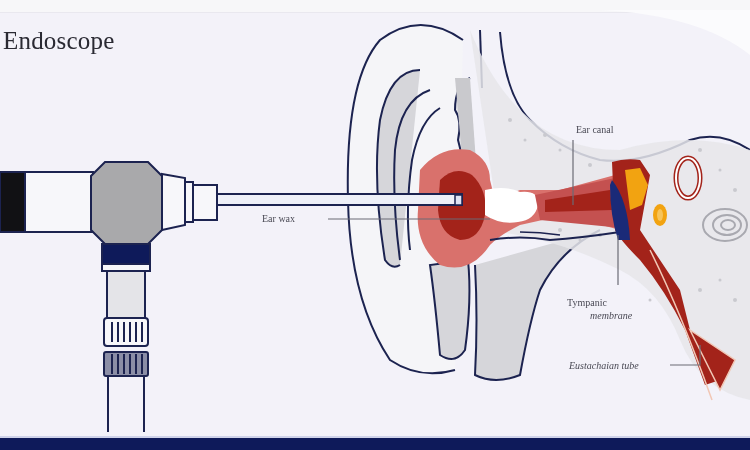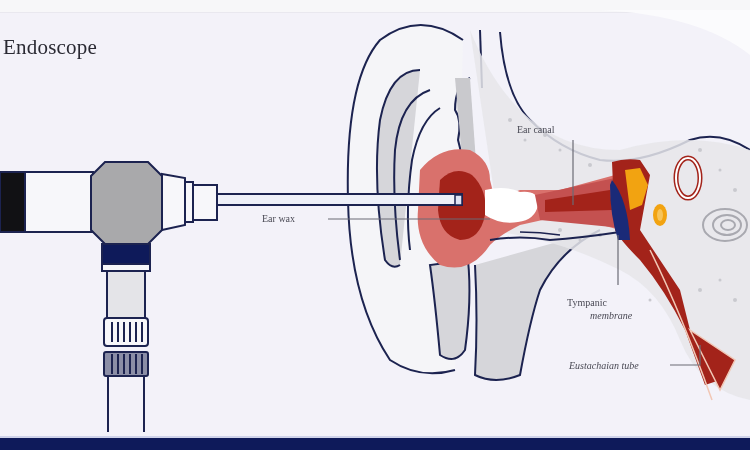--- a/index.html
+++ b/index.html
@@ -1,19 +1,19 @@
 <!DOCTYPE html>
 <html><head>
   <meta charset="utf-8">
   <style>
     html, body { margin: 0; padding: 0; }
     body { width: 750px; height: 450px; overflow: hidden; background: #f3f2f9; position: relative; font-family: "Liberation Serif", serif; }
     .topstrip { position: absolute; left: 0; top: 0; width: 750px; height: 12px; background: #f7f7f9; border-bottom: 1px solid #e9e8ef; }
     .canvas { position: absolute; left: 0; top: 0; width: 750px; height: 450px; }
-    .title { position: absolute; left: 3px; top: 27px; font-size: 21px; color: #2a2a33; letter-spacing: 0.2px; margin-top: 8px; }
+    .title { position: absolute; left: 3px; top: 27px; font-size: 25px; color: #2a2a33; letter-spacing: 0.2px; }
     .label { position: absolute; font-size: 10px; color: #4a4a55; line-height: 11px; }
     .footer { position: absolute; left: 0; top: 436px; width: 750px; height: 14px; background: #0e1a5a; border-top: 2px solid #cfd3ea; }
   </style>
 </head>
 <body>
 
 <div class="topstrip"></div>
 
 <svg class="canvas" viewBox="0 0 750 450" xmlns="http://www.w3.org/2000/svg">
 
@@ -136,18 +136,18 @@
   <g stroke="#6b6b75" stroke-width="1.2" fill="none">
     <line x1="328" y1="219" x2="490" y2="219"></line>
     <line x1="573" y1="140" x2="573" y2="205"></line>
     <line x1="618" y1="235" x2="618" y2="285"></line>
     <path d="M 670 365 L 700 365 L 700 345"></path>
   </g>
 </svg>
 
 <div class="title">Endoscope</div>
 <div class="label" style="left:262px; top:213px;">Ear wax</div>
-<div class="label" style="left:517px; top:124px;">Ear canal</div>
+<div class="label" style="left:576px; top:124px;">Ear canal</div>
 <div class="label" style="left:567px; top:297px;">Tympanic</div>
 <div class="label" style="left:590px; top:310px;font-style:italic;">membrane</div>
 <div class="label" style="left:569px; top:360px;font-style:italic;">Eustachaian tube</div>
 
 <div class="footer"></div>
 
 </body></html>

